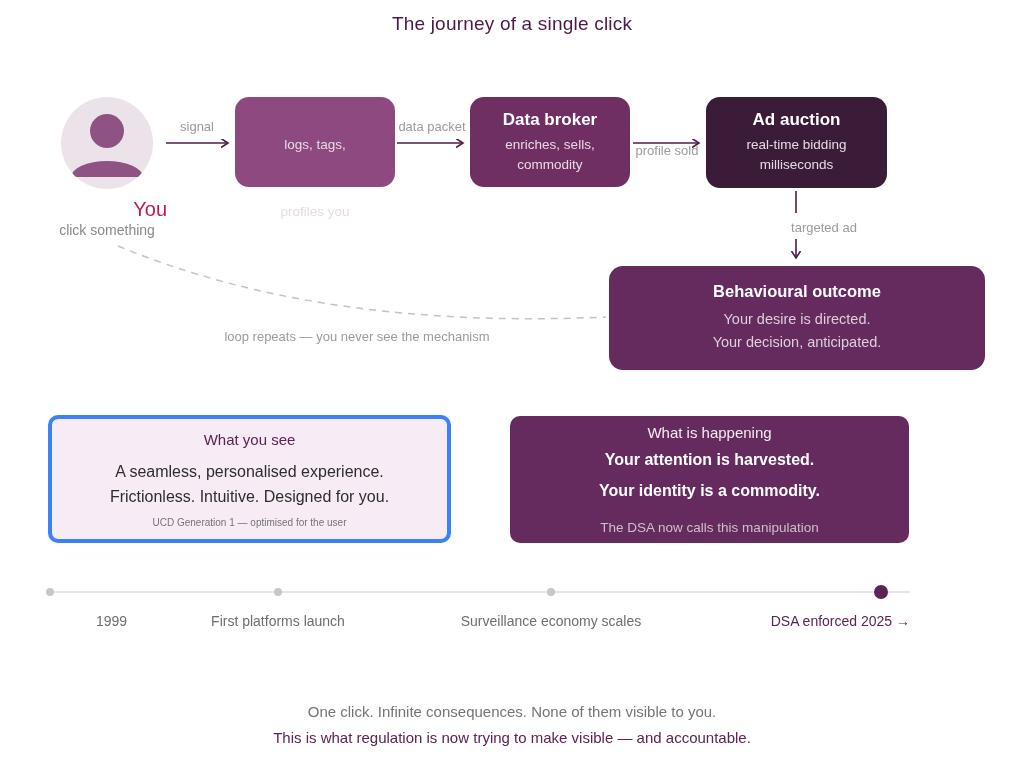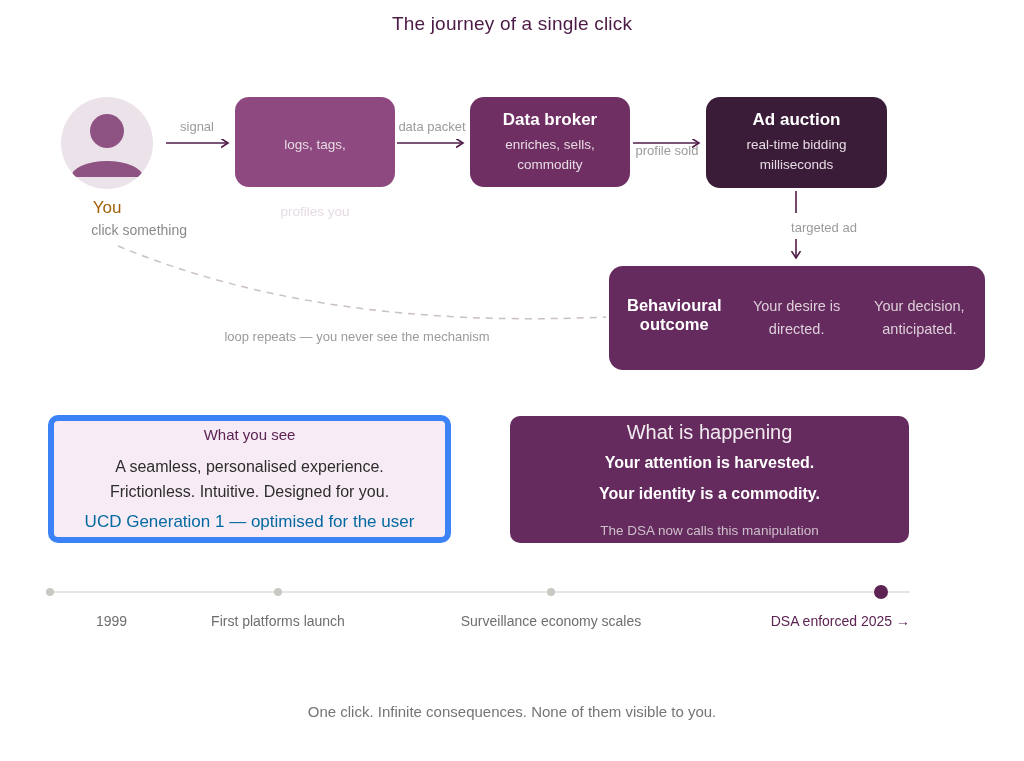--- a/index.html
+++ b/index.html
@@ -9,51 +9,51 @@
   }
   .abs{position:absolute;}
   #diagram-title{
     top:13px;left:0;width:1024px;text-align:center;
     font-size:19px;font-weight:500;color:#4b1a45;letter-spacing:.2px;
   }
   
   #avatar{left:61px;top:97px;width:92px;height:92px;border-radius:50%;background:#ece3ea;overflow:hidden;}
   #avatar .head{position:absolute;left:29px;top:17px;width:34px;height:34px;border-radius:50%;background:#8f5383;}
   #avatar .shoulders{position:absolute;left:10px;top:64px;width:72px;height:16px;background:#8f5383;border-radius:50% 50% 0 0/100% 100% 0 0;}
-  #you-label{left:47px;top:198px;width:120px;text-align:center;font-size:17px;font-weight:500;color:#a16207;}
-  #you-sub{left:27px;top:222px;width:160px;text-align:right;font-size:14px;color:#8a8a8a;}
+  #you-label{left:47px;top:198px;width:120px;text-align:right;font-size:20px;font-weight:500;color:#be185d;}
+  #you-sub{left:27px;top:222px;width:160px;text-align:center;font-size:14px;color:#8a8a8a;}
   
   .node{
     display:flex;flex-direction:column;align-items:center;justify-content:center;
     border-radius:14px;color:#fff;text-align:center;
   }
   .node .node-title{font-size:17px;font-weight:700;margin-bottom:5px;}
   .node .node-line{font-size:13.5px;line-height:20px;color:#e6dbe3;}
   #node-platform{left:235px;top:97px;width:160px;height:90px;background:#8e4a80;gap:47px;}
   #node-broker{left:470px;top:97px;width:160px;height:90px;background:#6f2f63;}
   #node-auction{left:706px;top:97px;width:181px;height:91px;background:#3a1c38;}
   .arrow-label{font-size:13px;color:#9b9b9b;text-align:center;}
   #lbl-signal{left:157px;top:119px;width:80px;}
   #lbl-packet{left:382px;top:119px;width:100px;}
   #lbl-sold{left:617px;top:119px;width:100px;margin-top:24px;}
   #lbl-targeted{left:764px;top:220px;width:120px;}
   
   #node-outcome{left:609px;top:266px;width:376px;height:104px;background:#662b5e;border-radius:14px;
-    display:flex;align-items:center;justify-content:center;text-align:center;}
+    display:flex;flex-direction:column;align-items:center;justify-content:center;text-align:center;}
   #node-outcome .node-title{font-size:16.5px;font-weight:700;color:#fff;margin-bottom:7px;}
   #node-outcome .node-line{font-size:14.5px;line-height:23px;color:#ddd0da;}
   #loop-label{left:157px;top:329px;width:400px;text-align:center;font-size:13px;color:#9b9b9b;}
   
   .card{border-radius:10px;display:flex;flex-direction:column;align-items:center;justify-content:center;text-align:center;}
-  #card-see{left:48px;top:415px;width:403px;height:128px;background:#f7ecf5;border:6px solid #3b82f6;box-sizing:border-box;}
+  #card-see{left:48px;top:415px;width:403px;height:128px;background:#f7ecf5;border:4px solid #3b82f6;box-sizing:border-box;}
   #card-see .card-title{font-size:15px;color:#5c2353;margin-bottom:11px;}
   #card-see .card-line{font-size:16px;line-height:25px;color:#2d2d2d;}
-  #card-see .card-footer{font-size:17px;color:#0369a1;margin-top:8px;}
+  #card-see .card-footer{font-size:10px;color:#737373;margin-top:8px;}
   #card-happening{left:510px;top:416px;width:399px;height:127px;background:#662b5e;}
-  #card-happening .card-title{font-size:20px;color:#f2ecf0;margin-bottom:0;}
+  #card-happening .card-title{font-size:15px;color:#f2ecf0;margin-bottom:0;}
   #card-happening .card-line{font-size:16px;line-height:25px;font-weight:700;color:#ffffff;margin-top:6px;}
   #card-happening .card-footer{font-size:13.5px;color:#cdbfca;margin-top:17px;}
   
   #timeline-line{left:50px;top:591px;width:860px;height:2px;background:#e6e4e5;}
   .tl-dot{border-radius:50%;}
   #tl-dot-0{left:46px;top:588px;width:8px;height:8px;background:#c9c8c3;}
   #tl-dot-1{left:274px;top:588px;width:8px;height:8px;background:#c9c8c3;}
   #tl-dot-2{left:547px;top:588px;width:8px;height:8px;background:#c9c8c3;}
   #tl-dot-3{left:874px;top:585px;width:14px;height:14px;background:#5c2353;}
   .tl-label{top:613px;font-size:14px;color:#6e6e6e;}
@@ -140,14 +140,15 @@
   <div class="abs tl-dot" id="tl-dot-0"></div>
   <div class="abs tl-dot" id="tl-dot-1"></div>
   <div class="abs tl-dot" id="tl-dot-2"></div>
   <div class="abs tl-dot" id="tl-dot-3"></div>
   <div class="abs tl-label" id="tl-lbl-0">1999</div>
   <div class="abs tl-label" id="tl-lbl-1">First platforms launch</div>
   <div class="abs tl-label" id="tl-lbl-2">Surveillance economy scales</div>
   <div class="abs tl-label" id="tl-lbl-3">DSA enforced 2025 →</div>
 
   <div class="abs" id="footer-line1">One click. Infinite consequences. None of them visible to you.</div>
+  <div class="abs" id="footer-line2">This is what regulation is now trying to make visible — and accountable.</div>
 
 </div>
 
 </body></html>

